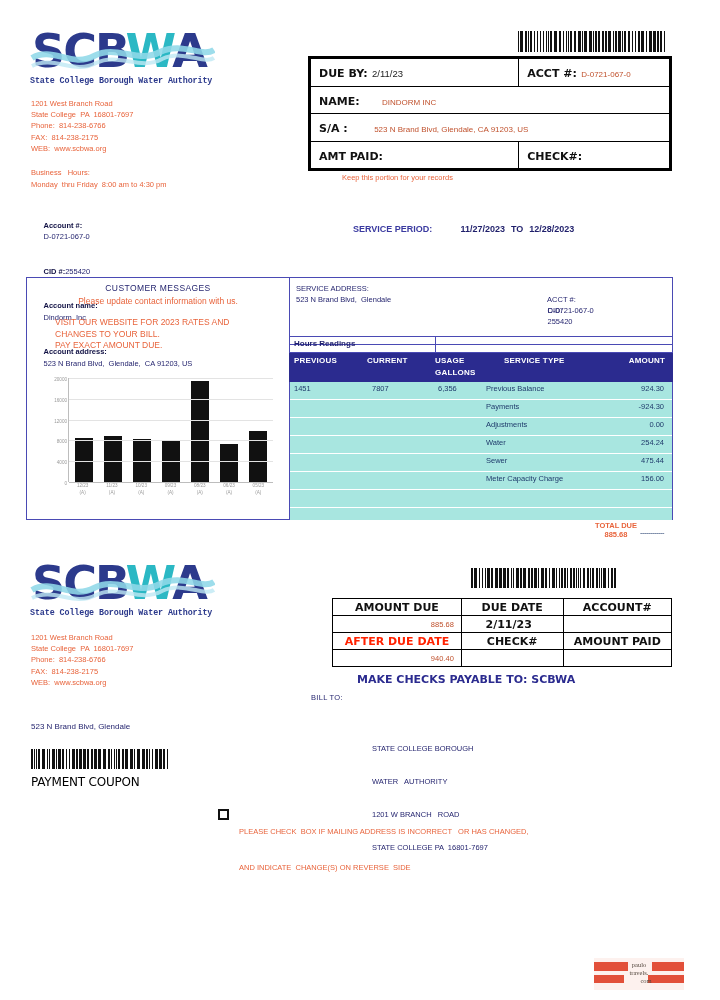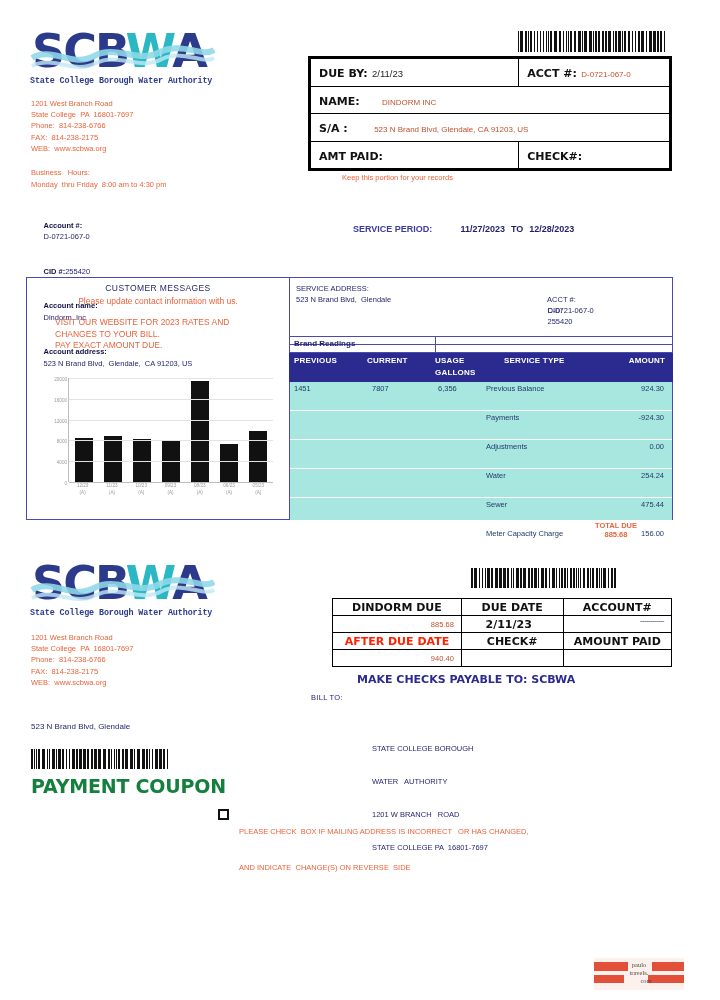--- a/index.html
+++ b/index.html
@@ -77,21 +77,21 @@
   .svc-box { position: absolute; border: 1.5px solid #4a4ab4; }
   .svc-in { font-size: 7.5px; color: #1f1f6b; line-height: 11px; white-space: pre; }
   .mr-lbl { font-size: 8px; font-weight: bold; color: #1f1f6b; padding: 2px 4px; }
   .mr-div { position: absolute; top: 0; bottom: 0; border-left: 1.5px solid #4a4ab4; }
 
   .tbl-head { position: absolute; background: #2b2b8f; color: #ffffff; }
   .tbl-head span { position: absolute; font-size: 8px; font-weight: bold; letter-spacing: .2px; }
 
   .tbl-body { position: absolute; background: #a8e6e0; border-left: 1.5px solid #4a4ab4;
               border-right: 1.5px solid #4a4ab4; }
-  .tb-row { position: relative; height: 29px; border-bottom: 1px solid #ffffff; }
+  .tb-row { position: relative; height: 18px; border-bottom: 1px solid #ffffff; }
   .tb-row span { position: absolute; font-size: 7.5px; color: #1f3a6b; top: 2px; }
   .c-prev { left: 4px; }
   .c-cur  { left: 82px; }
   .c-use  { left: 148px; }
   .c-svc  { left: 196px; }
   .c-amt  { right: 8px; }
   .dashes { right: 8px; font-size: 7.5px; color: #1f3a6b; letter-spacing: -.5px; }
 
   .total-due { position: absolute; text-align: right; }
   .total-due .td-l { font-size: 7.5px; color: #e8643c; font-weight: bold; }
@@ -107,21 +107,21 @@
   .cp-v { text-align: right; font-size: 7.5px; color: #c0522e; padding-right: 7px; }
   .cp-v.ctr { text-align: center; font-size: 11px; font-weight: bold; color: #111;
               font-family: "DejaVu Sans", sans-serif; }
 
   .payable { position: absolute; font-size: 11px; font-weight: bold; color: #2b2b8f;
              font-family: "DejaVu Sans", sans-serif; }
   .billto-lbl { position: absolute; font-size: 7.5px; color: #1f1f6b; letter-spacing: .3px; }
   .billto { position: absolute; font-size: 7.5px; color: #1f1f6b; line-height: 11px; white-space: pre; }
 
   .svc-addr-2 { position: absolute; font-size: 8px; color: #1f1f6b; }
-  .pay-coupon-ttl { position: absolute; font-size: 19px; font-weight: bold; color: #15803d;
+  .pay-coupon-ttl { position: absolute; font-size: 12px; font-weight: normal; color: #000000;
                     font-family: "DejaVu Sans", sans-serif; letter-spacing: -.2px; }
 
   .chk { position: absolute; border: 2px solid #111; }
   .chk-note { position: absolute; font-size: 7.5px; color: #e8643c; line-height: 12px; white-space: pre; }
 
   
   .wm { position: absolute; }
   .wm-bg { position: absolute; left: 0; top: 0; right: 0; bottom: 0; background: #fdf1ee; }
   .wm-bar { position: absolute; background: #e2503a; }
   .wm-txt { position: absolute; text-align: center; width: 100%;
@@ -346,21 +346,21 @@
       <span>ACCT #:</span>
       <span>D-0721-067-0</span>
     </div>
     <div class="svc-in" style="position:absolute; left:245px; top:16px;">
       <span>CID:</span>
       <span>255420</span>
     </div>
   </div>
 
   <div class="svc-box" style="left:289px; top:336px; width:384px; height:17px;">
-    <div class="mr-lbl">Brand Readings</div>
+    <div class="mr-lbl">Hours Readings</div>
     <div class="mr-div" style="left:145px;"></div>
   </div>
 
   <div class="tbl-head" style="left:289px; top:353px; width:384px; height:41px;">
     <span class="hdr" style="left:5px; top:3px;">PREVIOUS</span>
     <span class="hdr" style="left:78px; top:3px;">CURRENT</span>
     <span class="hdr" style="left:146px; top:3px;">USAGE</span>
     <span class="hdr" style="left:146px; top:15px;">GALLONS</span>
     <span class="hdr" style="left:215px; top:3px;">SERVICE TYPE</span>
     <span class="hdr" style="right:8px; top:3px;">AMOUNT</span>
@@ -523,21 +523,21 @@
         <i style="width:1px;margin-right:2px"></i>
         <i style="width:2px;margin-right:1px"></i>
         <i style="width:2px;margin-right:1px"></i>
       </div>
   </div>
 
   <div class="coupon" style="left:332px; top:598px; width:340px;">
     <table>
       <tbody>
           <tr>
-        <td class="cp-h" style="width:38%;">DINDORM DUE</td>
+        <td class="cp-h" style="width:38%;">AMOUNT DUE</td>
         <td class="cp-h" style="width:30%;">DUE DATE</td>
         <td class="cp-h" style="width:32%;">ACCOUNT#</td>
       </tr>
       <tr>
         <td class="cp-v">885.68</td>
         <td class="cp-v ctr">2/11/23</td>
         <td class="cp-v"></td>
       </tr>
       <tr>
         <td class="cp-h red">AFTER DUE DATE</td>

